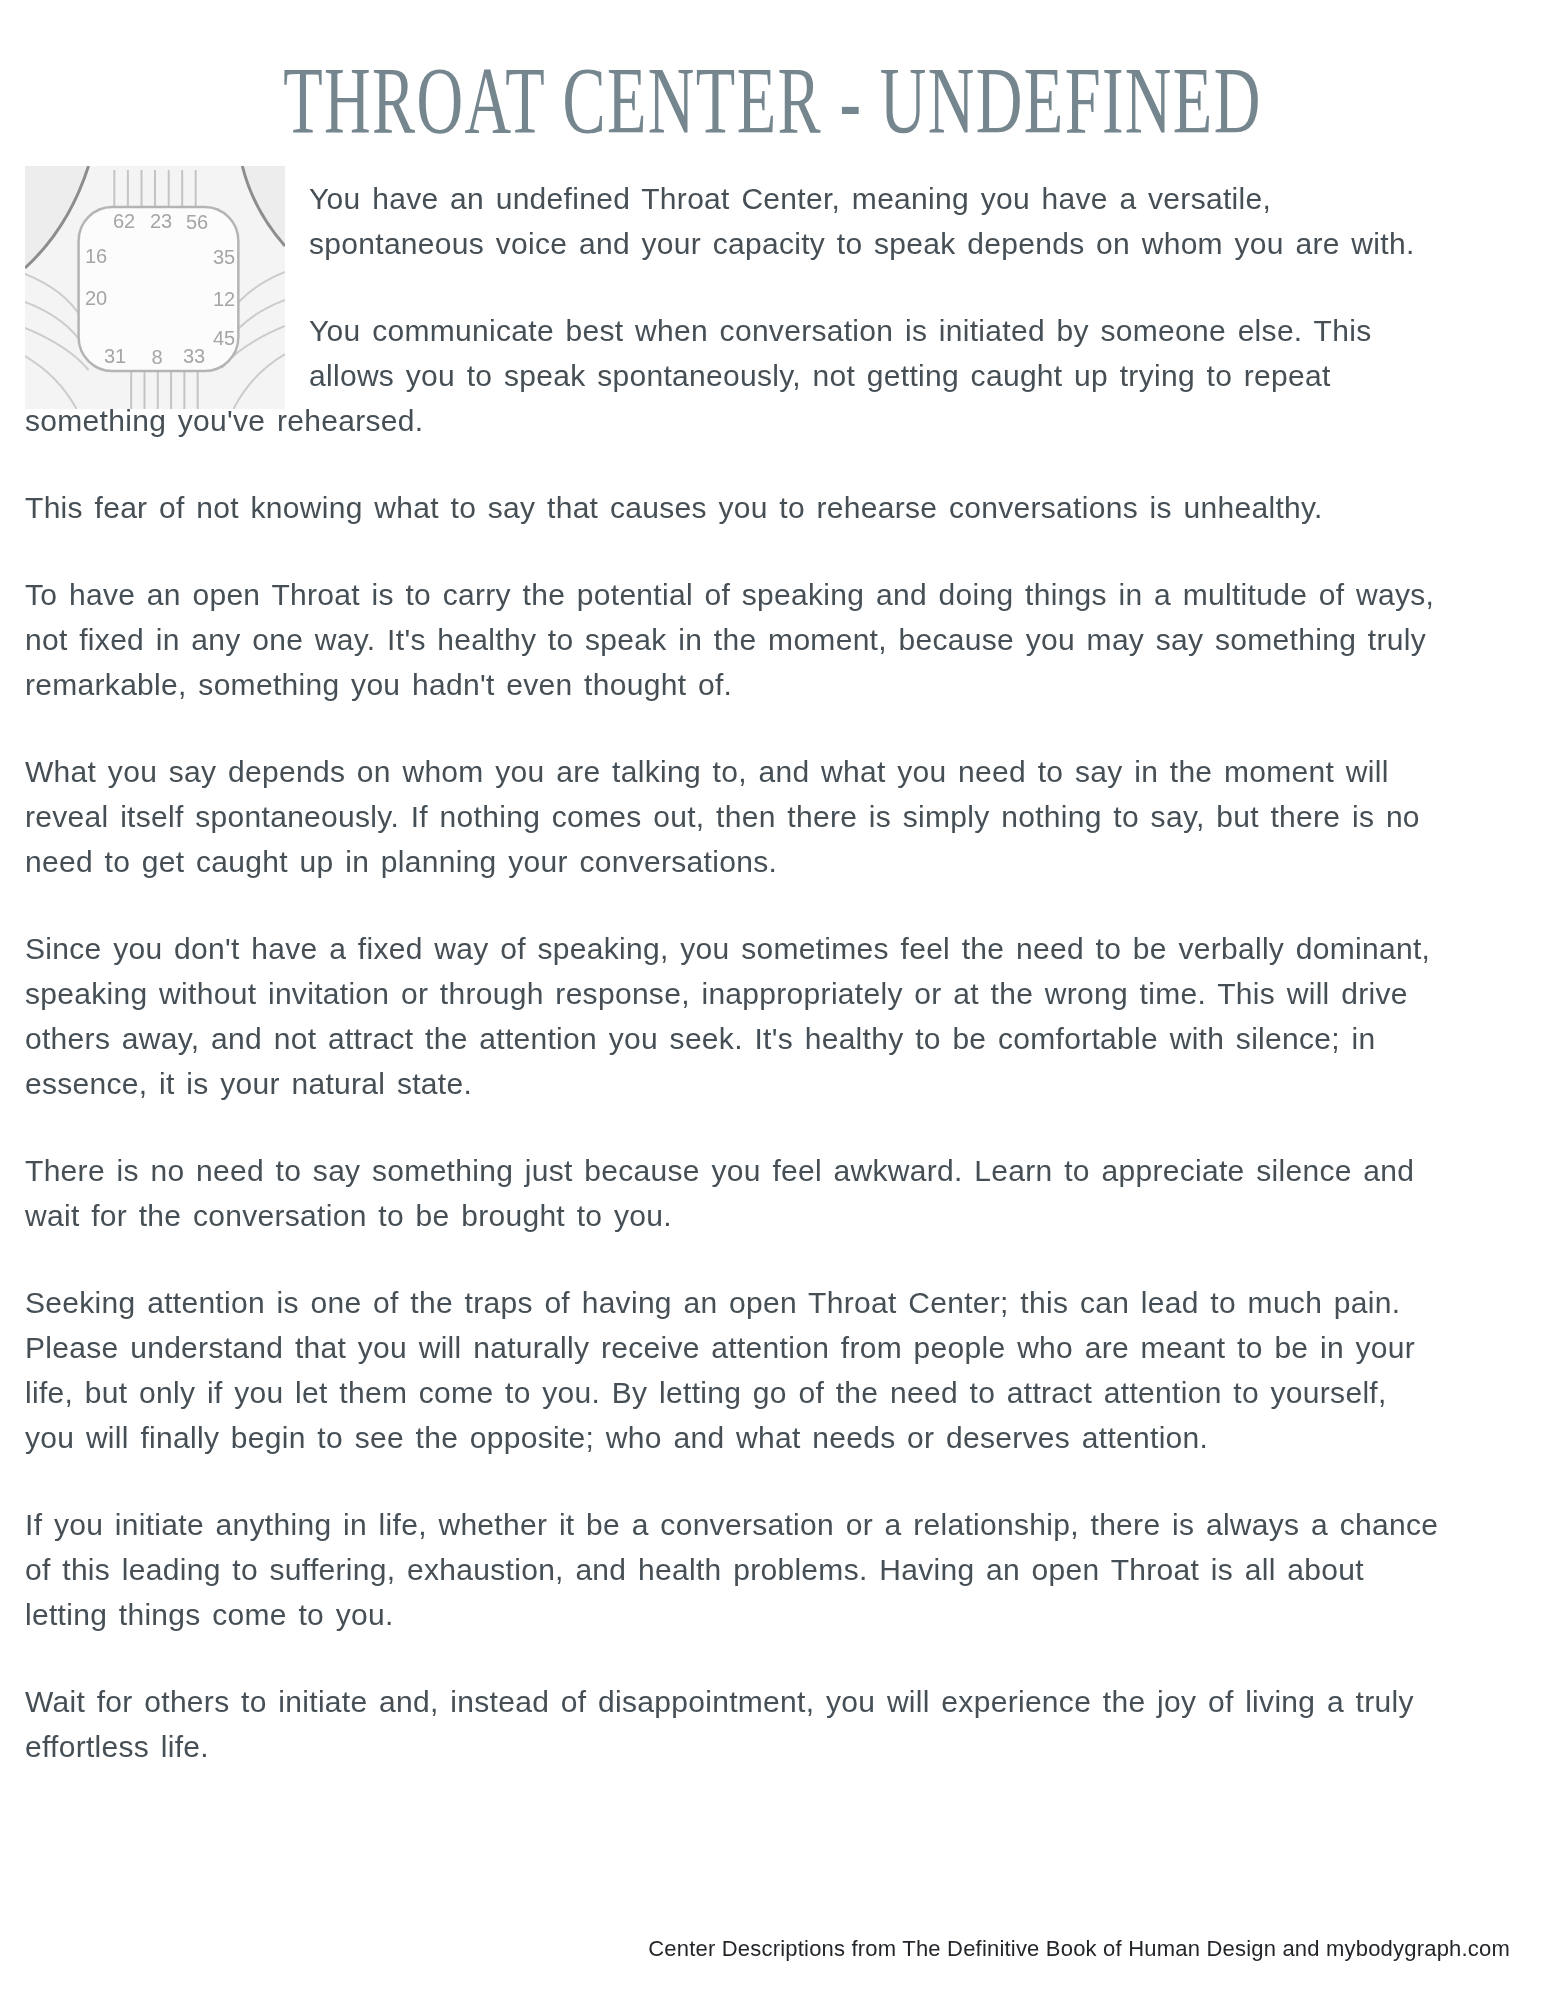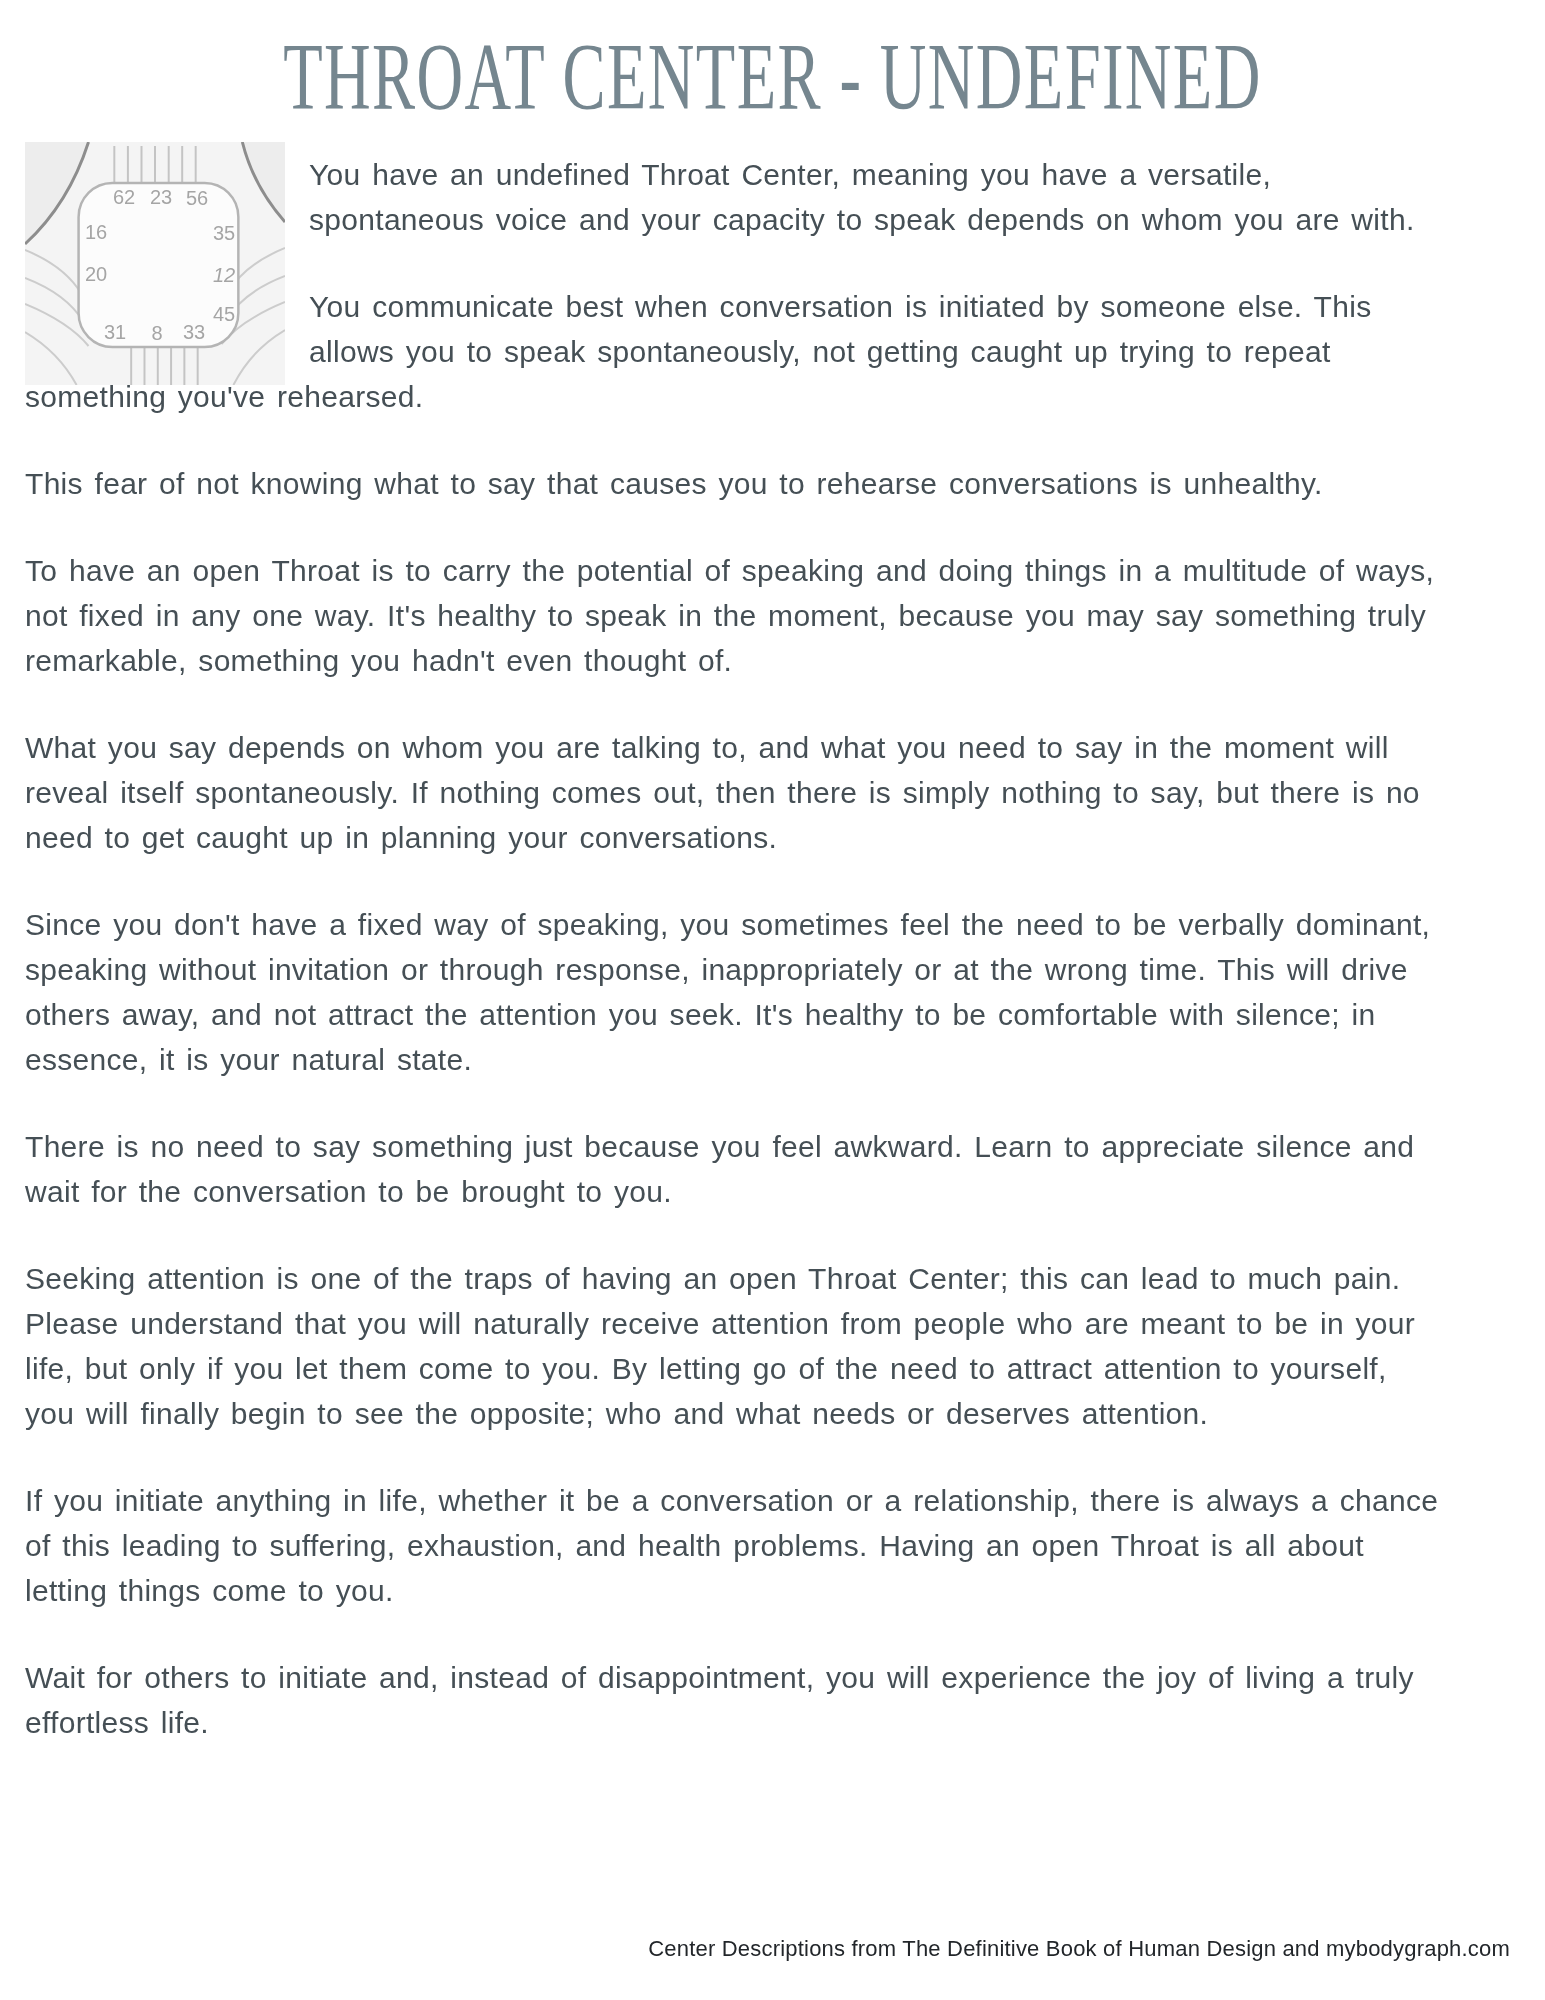--- a/index.html
+++ b/index.html
@@ -8,21 +8,21 @@
     width: 1545px;
     height: 2000px;
     background: #ffffff;
     overflow: hidden;
     font-family: "Liberation Sans", sans-serif;
   }
 
   
   header h1 {
     margin: 0;
-    padding-top: 30px;
+    padding-top: 54px;
     text-align: center;
     height: 100px;
   }
   .title-scale {
     display: inline-block;
     font-family: "Liberation Serif", serif;
     font-weight: 400;
     font-size: 95px;
     line-height: 95px;
     letter-spacing: 2px;
@@ -128,21 +128,21 @@
 
         <rect x="54" y="41" width="161" height="164" rx="34" fill="var(--center-fill, #fcfcfc)" stroke="var(--center-stroke, #b4b4b4)" stroke-width="2.5"></rect>
       </svg>
       <div class="gates">
           <span class="gate" style="left: 99px; top: 55px;">62</span>
           <span class="gate" style="left: 136px; top: 55px;">23</span>
           <span class="gate" style="left: 172px; top: 56px;">56</span>
           <span class="gate" style="left: 71px; top: 90px;">16</span>
           <span class="gate" style="left: 199px; top: 91px;">35</span>
           <span class="gate" style="left: 71px; top: 132px;">20</span>
-          <span class="gate" style="left: 199px; top: 133px; font-style: italic;">12</span>
+          <span class="gate" style="left: 199px; top: 133px;">12</span>
           <span class="gate" style="left: 199px; top: 172px;">45</span>
           <span class="gate" style="left: 90px; top: 190px;">31</span>
           <span class="gate" style="left: 132px; top: 191px;">8</span>
           <span class="gate" style="left: 169px; top: 190px; text-align: right;">33</span>
         </div>
     </figure>
 
     <p>You have an undefined Throat Center, meaning you have a versatile, spontaneous voice and your capacity to speak depends on whom you are with.</p>
     <p>You communicate best when conversation is initiated by someone else. This allows you to speak spontaneously, not getting caught up trying to repeat something you've rehearsed.</p>
     <p>This fear of not knowing what to say that causes you to rehearse conversations is unhealthy.</p>

